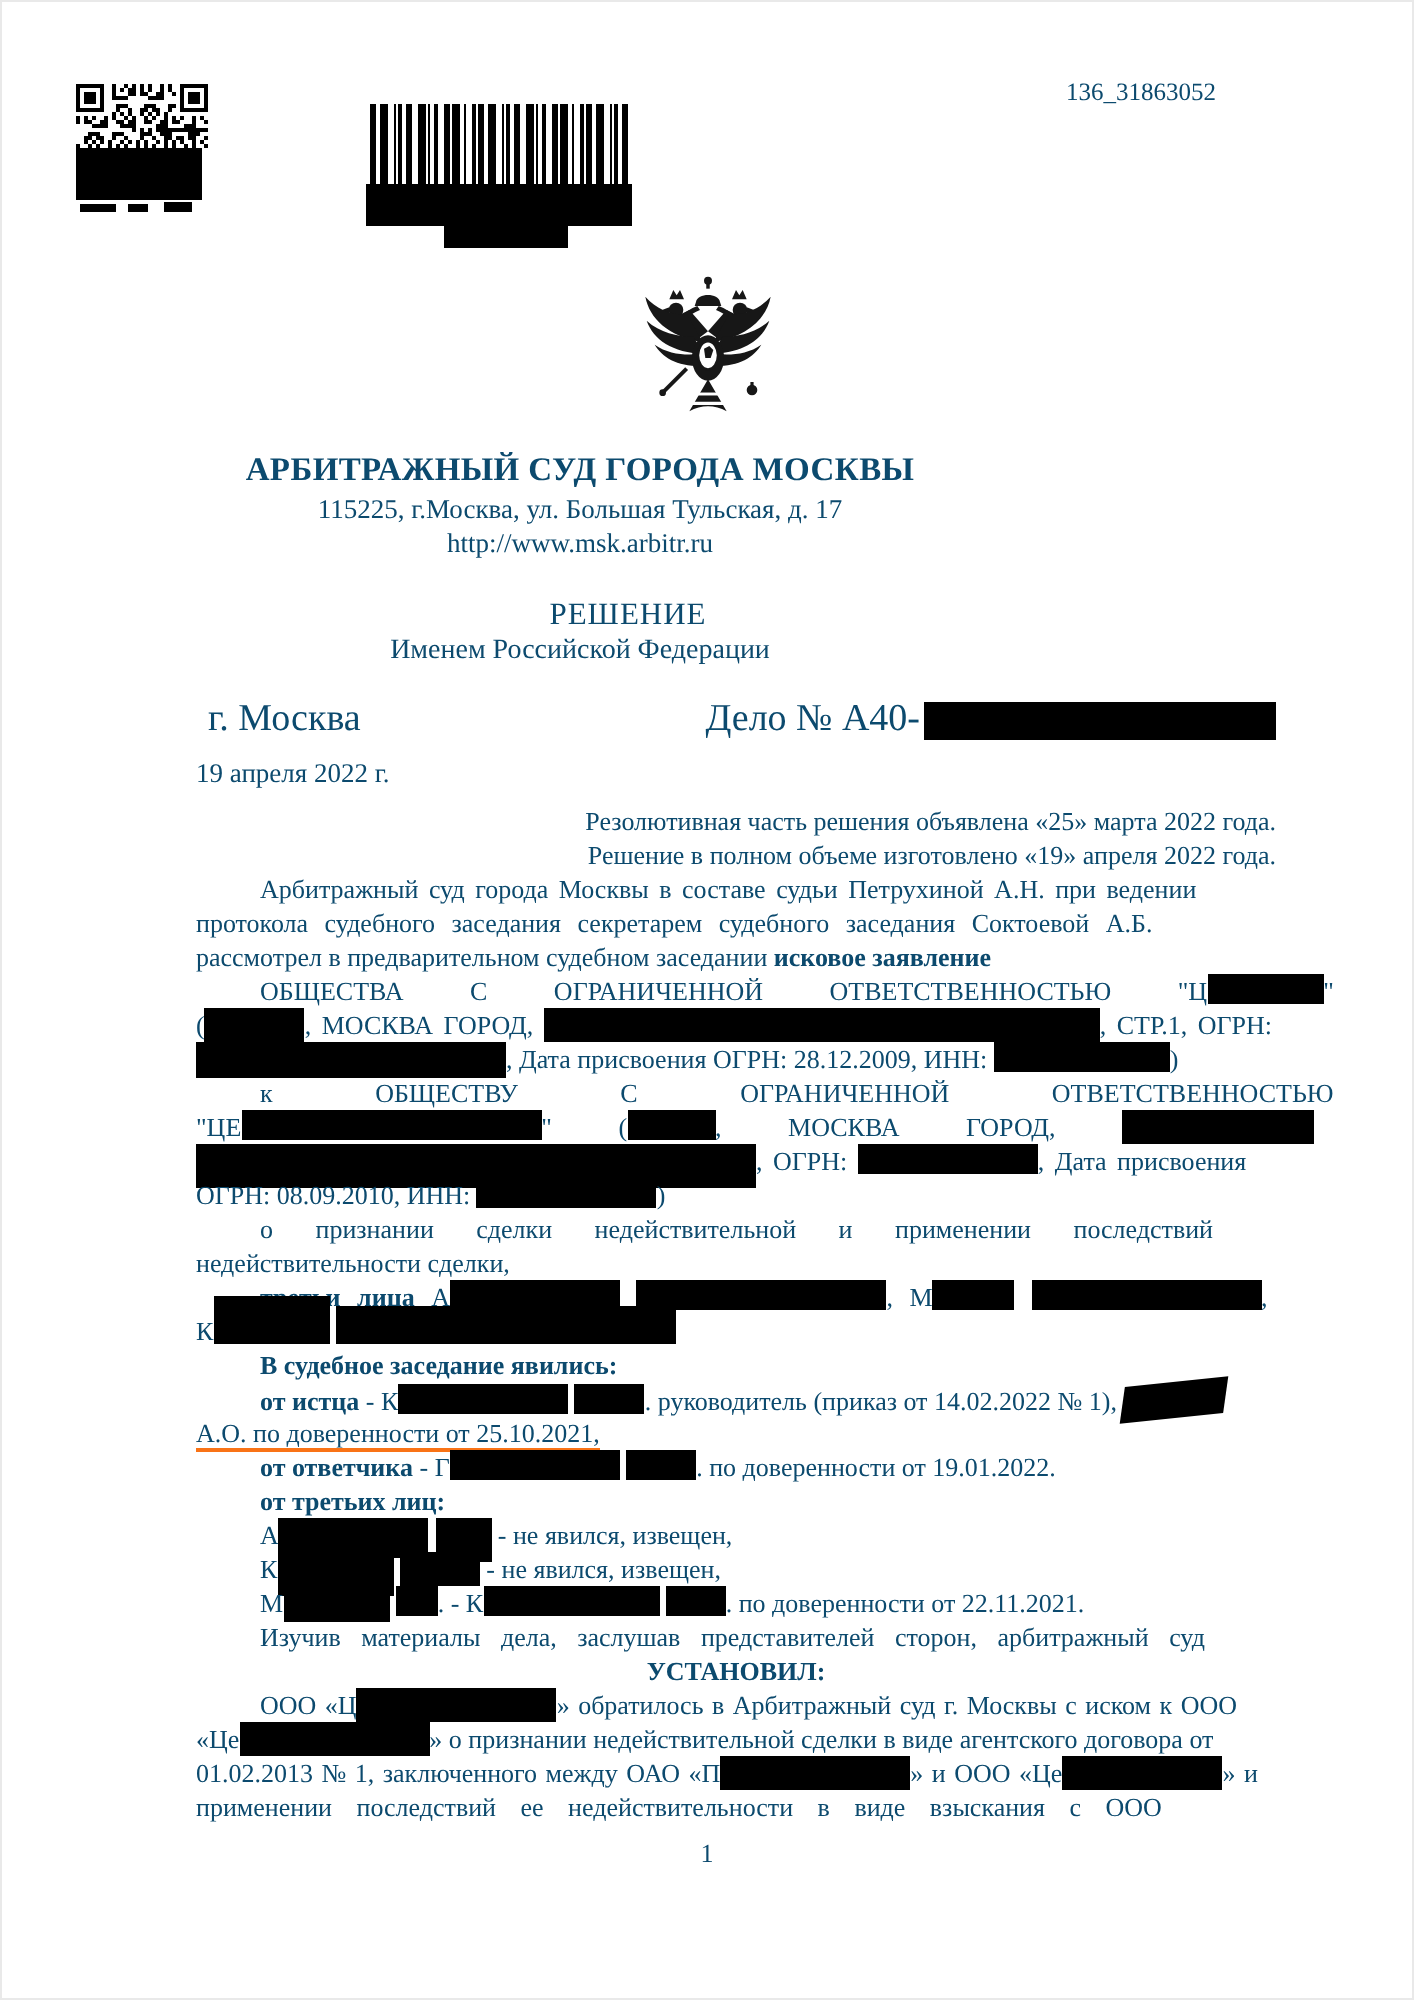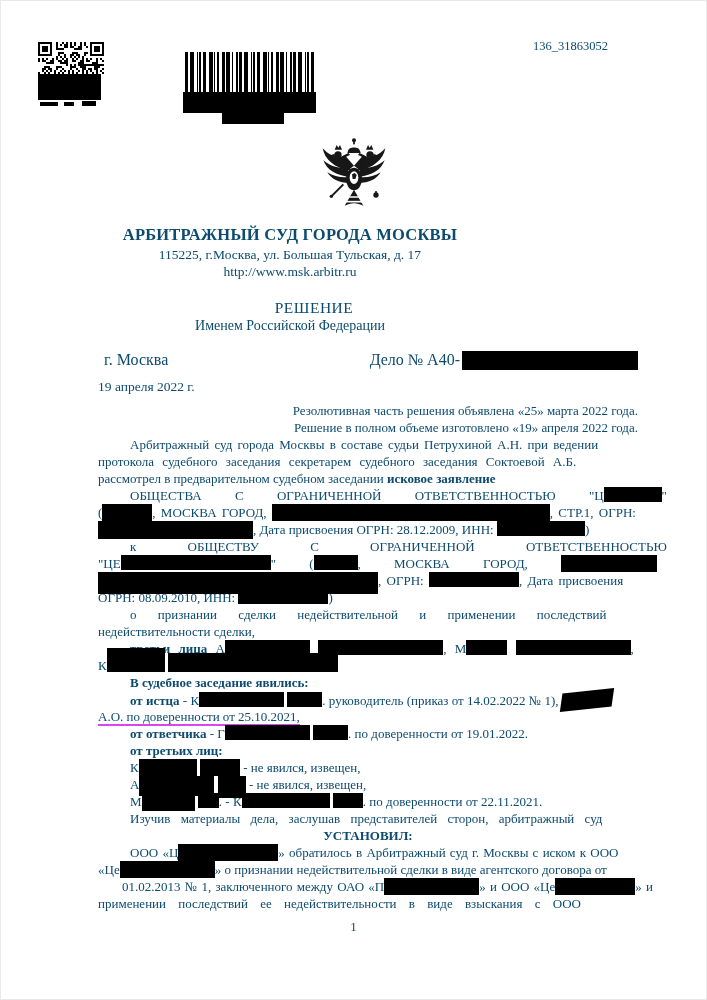--- a/index.html
+++ b/index.html
@@ -18,33 +18,33 @@
   #doc-id{position:absolute;left:533px;top:39px;font-size:12.5px;}
   
   #emblem{position:absolute;left:50%;top:136px;transform:translateX(-50%);}
   .hline{position:absolute;left:0;width:580px;text-align:center;}
   #court-name{top:225px;font-weight:bold;font-size:16.5px;letter-spacing:.2px;}
   #court-address{top:247px;font-size:13.5px;}
   #court-site{top:264px;font-size:13.5px;}
   #decision-title{top:299px;font-size:15.5px;letter-spacing:.5px;margin-left:24px;}
   #decision-sub{top:318px;font-size:14px;}
   
-  #case-row{position:absolute;left:98px;top:350px;width:540px;height:20px;display:flex;justify-content:space-between;font-size:16px;line-height:20px;}
+  #case-row{position:absolute;left:98px;top:350px;width:540px;height:20px;display:flex;justify-content:space-between;font-size:19px;line-height:20px;}
   #case-city{padding-left:6px;}
   #case-no{display:flex;align-items:flex-end;}
   #case-bar{display:inline-block;width:176px;height:19px;background:#000;margin-left:2px;}
   #date-line{position:absolute;left:98px;top:379px;font-size:13.5px;}
   
   #body-text{position:absolute;left:98px;top:402px;width:540px;font-size:13px;}
   .line{position:relative;height:17px;line-height:17px;white-space:nowrap;}
   .indent{padding-left:32px;}
   .center{text-align:center;}
   .right{text-align:right;}
   .b{font-weight:bold;}
-  .ul{border-bottom:2px solid #d946ef;padding-bottom:0px;}
+  .ul{border-bottom:2px solid #f97316;padding-bottom:0px;}
   .red{display:inline-block;background:#000;vertical-align:-2px;}
   .skew{display:inline-block;width:52px;height:18px;background:#000;vertical-align:-4px;margin-left:3px;transform:rotate(-6deg) skewX(-14deg);}
   #page-number{position:absolute;left:0;top:919px;width:707px;text-align:center;font-size:13px;}
 </style>
 </head>
 <body>
 
 <div id="page">
 
   <svg id="qr" width="66" height="32" viewBox="0 0 33 16" shape-rendering="crispEdges">
@@ -339,25 +339,25 @@
       <div class="line"><span>ОГРН: 08.09.2010, ИНН: </span><span class="red" style="width: 90px; height: 15px;"></span><span>)</span></div>
       <div class="line indent" style="word-spacing: 18px;"><span>о признании сделки недействительной и применении последствий</span></div>
       <div class="line"><span>недействительности сделки,</span></div>
       <div class="line indent" style="word-spacing: 5px;"><span class="b">третьи лица </span><span>А</span><span class="red" style="width: 85px; height: 15px; box-shadow: rgb(0, 0, 0) 0px 5px 0px 0px;"></span><span> </span><span class="red" style="width: 125px; height: 15px;"></span><span>, М</span><span class="red" style="width: 41px; height: 15px;"></span><span> </span><span class="red" style="width: 115px; height: 15px;"></span><span>,</span></div>
       <div class="line"><span>К</span><span class="red" style="width: 58px; height: 15px; box-shadow: rgb(0, 0, 0) 0px -9px 0px 0px;"></span><span> </span><span class="red" style="width: 170px; height: 15px; box-shadow: rgb(0, 0, 0) 0px -4px 0px 0px;"></span></div>
       <div class="line indent"><span class="b">В судебное заседание явились:</span></div>
       <div class="line indent"><span class="b">от истца</span><span> - К</span><span class="red" style="width: 85px; height: 15px;"></span><span> </span><span class="red" style="width: 35px; height: 15px;"></span><span>. руководитель (приказ от 14.02.2022 № 1),</span><span class="skew"></span></div>
       <div class="line"><span class="ul">А.О. по доверенности от 25.10.2021,</span></div>
       <div class="line indent"><span class="b">от ответчика</span><span> - Г</span><span class="red" style="width: 85px; height: 15px;"></span><span> </span><span class="red" style="width: 35px; height: 15px;"></span><span>. по доверенности от 19.01.2022.</span></div>
       <div class="line indent"><span class="b">от третьих лиц:</span></div>
+      <div class="line indent"><span>А</span><span class="red" style="width: 75px; height: 15px; box-shadow: rgb(0, 0, 0) 0px 5px 0px 0px;"></span><span> </span><span class="red" style="width: 28px; height: 15px; box-shadow: rgb(0, 0, 0) 0px 7px 0px 0px;"></span><span> - не явился, извещен,</span></div>
       <div class="line indent"><span>К</span><span class="red" style="width: 58px; height: 15px; box-shadow: rgb(0, 0, 0) 0px 7px 0px 0px;"></span><span> </span><span class="red" style="width: 40px; height: 15px; box-shadow: rgb(0, 0, 0) 0px 2px 0px 0px;"></span><span> - не явился, извещен,</span></div>
-      <div class="line indent"><span>А</span><span class="red" style="width: 75px; height: 15px; box-shadow: rgb(0, 0, 0) 0px 5px 0px 0px;"></span><span> </span><span class="red" style="width: 28px; height: 15px; box-shadow: rgb(0, 0, 0) 0px 7px 0px 0px;"></span><span> - не явился, извещен,</span></div>
       <div class="line indent"><span>М</span><span class="red" style="width: 53px; height: 15px; box-shadow: rgb(0, 0, 0) 0px 3px 0px 0px;"></span><span> </span><span class="red" style="width: 21px; height: 15px;"></span><span>. - К</span><span class="red" style="width: 88px; height: 15px;"></span><span> </span><span class="red" style="width: 30px; height: 15px;"></span><span>. по доверенности от 22.11.2021.</span></div>
       <div class="line indent" style="word-spacing: 7px;"><span>Изучив материалы дела, заслушав представителей сторон, арбитражный суд</span></div>
       <div class="line center"><span class="b">УСТАНОВИЛ:</span></div>
       <div class="line indent" style="word-spacing: 1px;"><span>ООО «Ц</span><span class="red" style="width: 100px; height: 15px; box-shadow: rgb(0, 0, 0) 0px 2px 0px 0px;"></span><span>» обратилось в Арбитражный суд г. Москвы с иском к ООО</span></div>
       <div class="line"><span>«Це</span><span class="red" style="width: 95px; height: 15px; box-shadow: rgb(0, 0, 0) 0px 2px 0px 0px;"></span><span>» о признании недействительной сделки в виде агентского договора от</span></div>
-      <div class="line" style="word-spacing: 1px; margin-left: 24px;"><span>01.02.2013 № 1, заключенного между ОАО «П</span><span class="red" style="width: 95px; height: 15px; box-shadow: rgb(0, 0, 0) 0px 2px 0px 0px;"></span><span>» и ООО «Це</span><span class="red" style="width: 80px; height: 15px; box-shadow: rgb(0, 0, 0) 0px 2px 0px 0px;"></span><span>» и</span></div>
+      <div class="line" style="word-spacing: 1px;"><span>01.02.2013 № 1, заключенного между ОАО «П</span><span class="red" style="width: 95px; height: 15px; box-shadow: rgb(0, 0, 0) 0px 2px 0px 0px;"></span><span>» и ООО «Це</span><span class="red" style="width: 80px; height: 15px; box-shadow: rgb(0, 0, 0) 0px 2px 0px 0px;"></span><span>» и</span></div>
       <div class="line" style="word-spacing: 9px;"><span>применении последствий ее недействительности в виде взыскания с ООО</span></div>
     </div>
 
   <div id="page-number">1</div>
 </div>
 
 </body></html>

